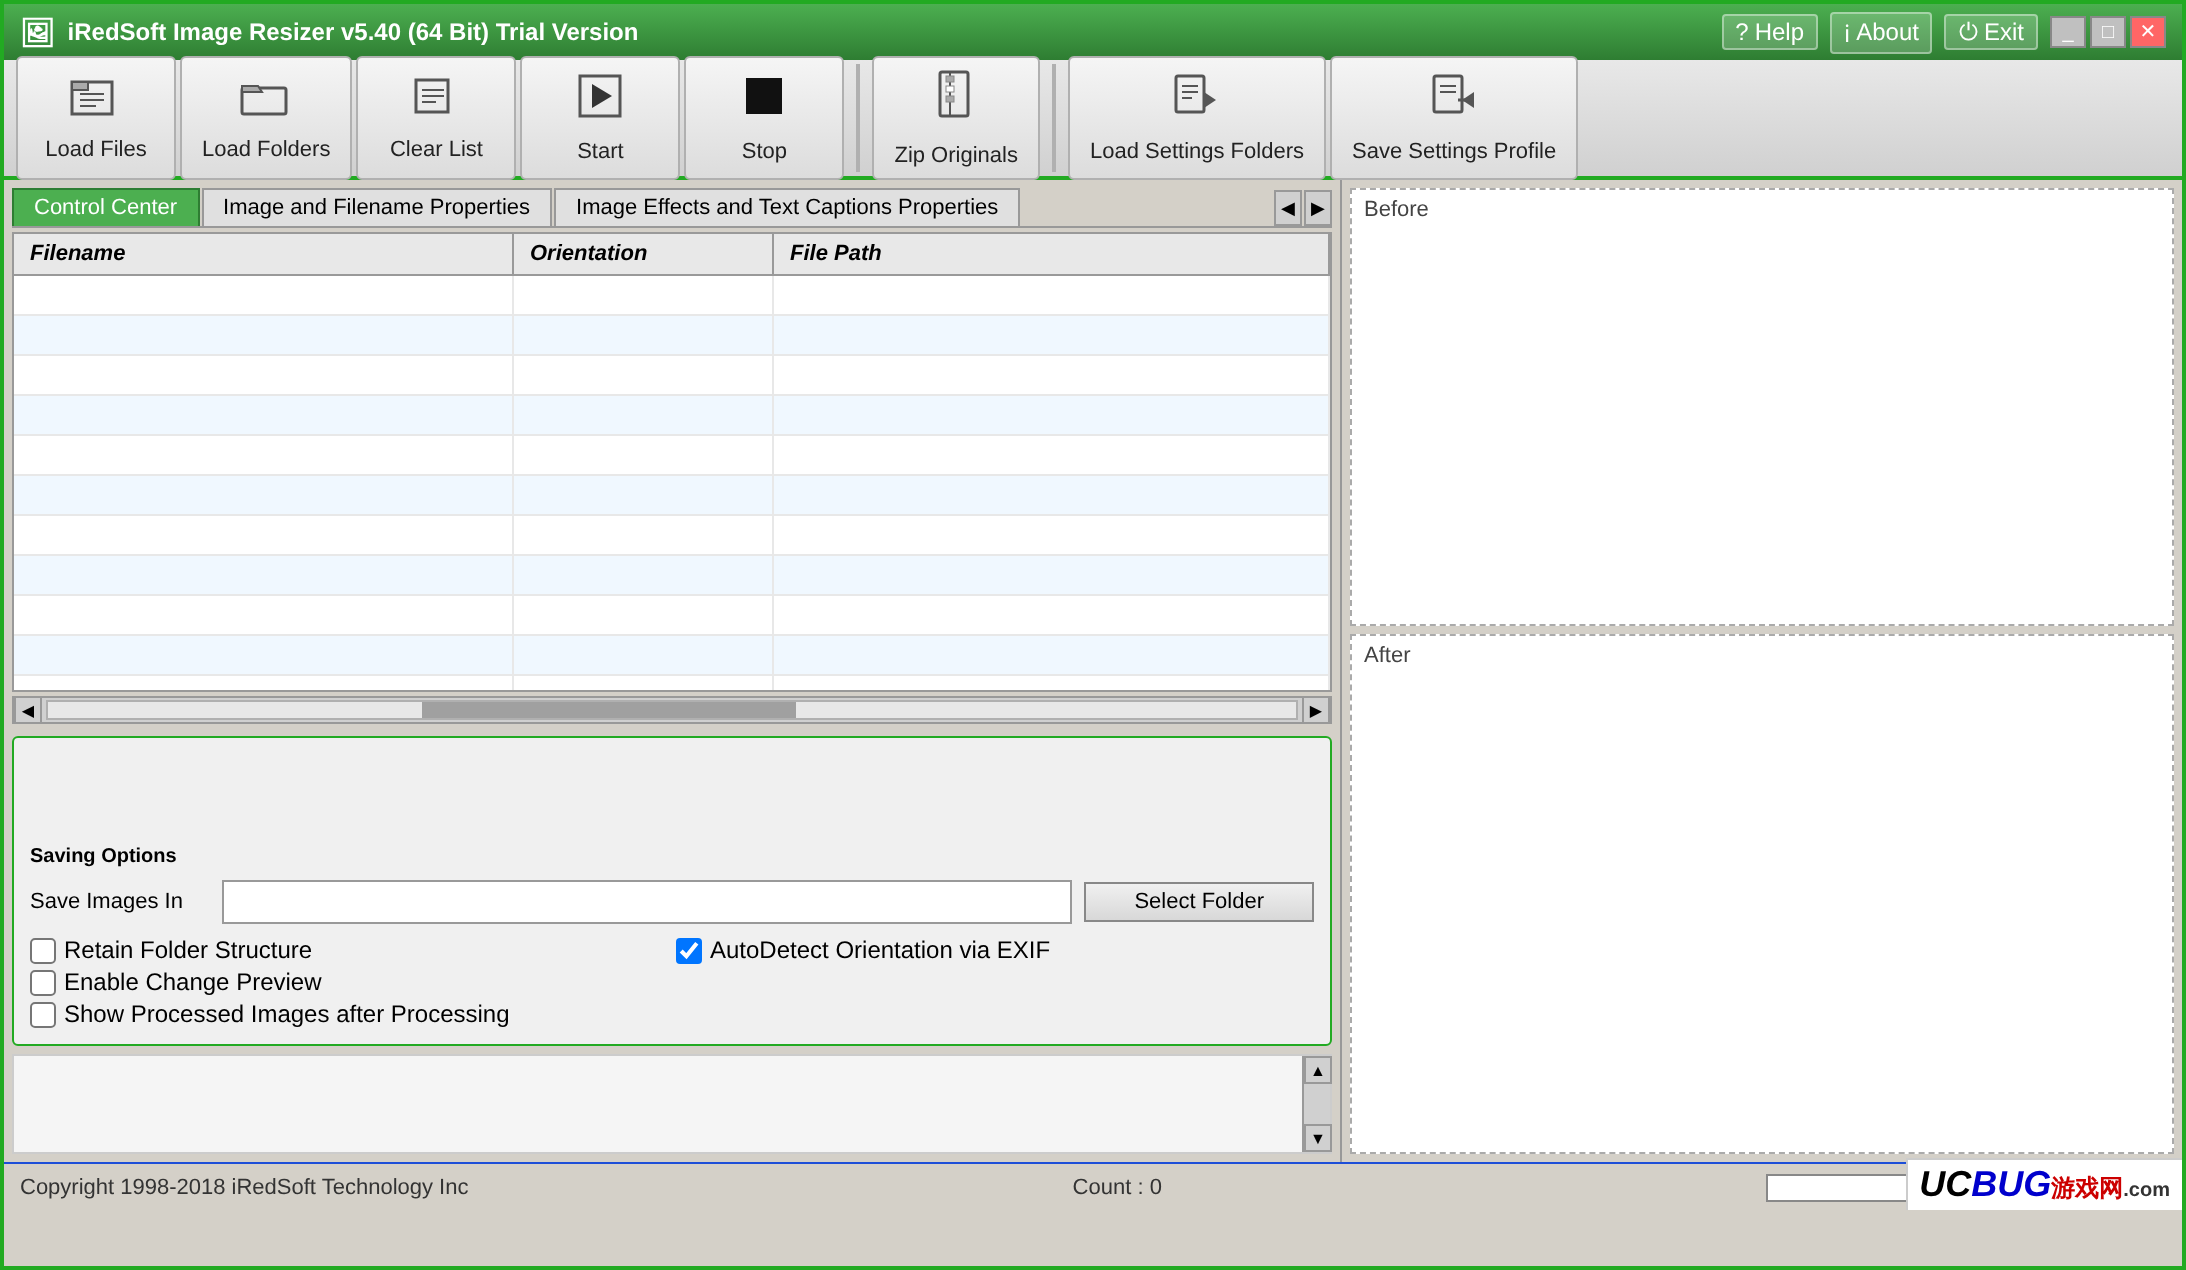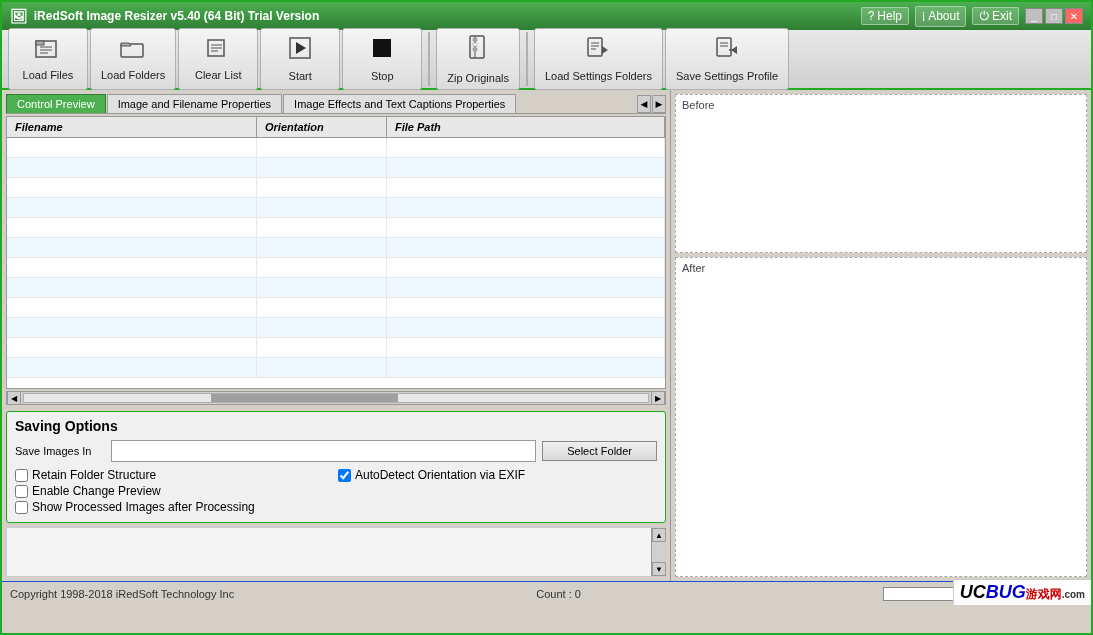--- a/index.html
+++ b/index.html
@@ -162,21 +162,22 @@
     .saving-options {
       border: 1px solid #22aa22;
       border-radius: 3px;
       margin-top: 4px;
       padding: 6px 8px;
       background: #f0f0f0;
     }
     .saving-title {
       font-weight: bold;
       margin-bottom: 6px;
-      font-size: 14px;
+      font-size: 10px;
+      margin-top: 48px;
     }
     .save-row {
       display: flex;
       align-items: center;
       gap: 6px;
       margin-bottom: 4px;
     }
     .save-label { font-size: 11px; min-width: 90px; }
     .save-input {
       flex: 1;
@@ -387,21 +388,21 @@
     </span>
     <span class="label">Save Settings Profile</span>
   </div>
 </div>
 
 <div class="main-content" style="height: 491px;">
 
   <div class="left-panel" style="display:flex; flex-direction:column; gap:2px; flex:1; padding:4px; min-width:0;">
 
     <div class="tabs">
-      <div class="tab active">Control Preview</div>
+      <div class="tab active">Control Center</div>
       <div class="tab">Image and Filename Properties</div>
       <div class="tab">Image Effects and Text Captions Properties</div>
       <div class="tab-arrows">
         <div class="tab-arrow">◀</div>
         <div class="tab-arrow">▶</div>
       </div>
     </div>
 
     <div class="file-table" style="flex:1; min-height:0; display:flex; flex-direction:column;">
       <div class="table-header">
@@ -520,21 +521,21 @@
     </div>
 
   </div>
 
   <div class="right-panel" style="width:420px; display:flex; flex-direction:column; padding:4px; background:#d4d0c8;">
 
     <div style="flex:1; border:1px dashed #aaa; background:white; position:relative; margin-bottom:4px;">
       <span class="preview-label">Before</span>
     </div>
 
-    <div style="height:320px; border:1px dashed #aaa; background:white; position:relative;">
+    <div style="height:260px; border:1px dashed #aaa; background:white; position:relative;">
       <span class="after-label">After</span>
     </div>
 
   </div>
 
 </div>
 
 <div class="status-bar" style="position:relative;">
   <span class="status-left">Copyright 1998-2018 iRedSoft Technology Inc</span>
   <span class="status-center">Count : 0</span>

